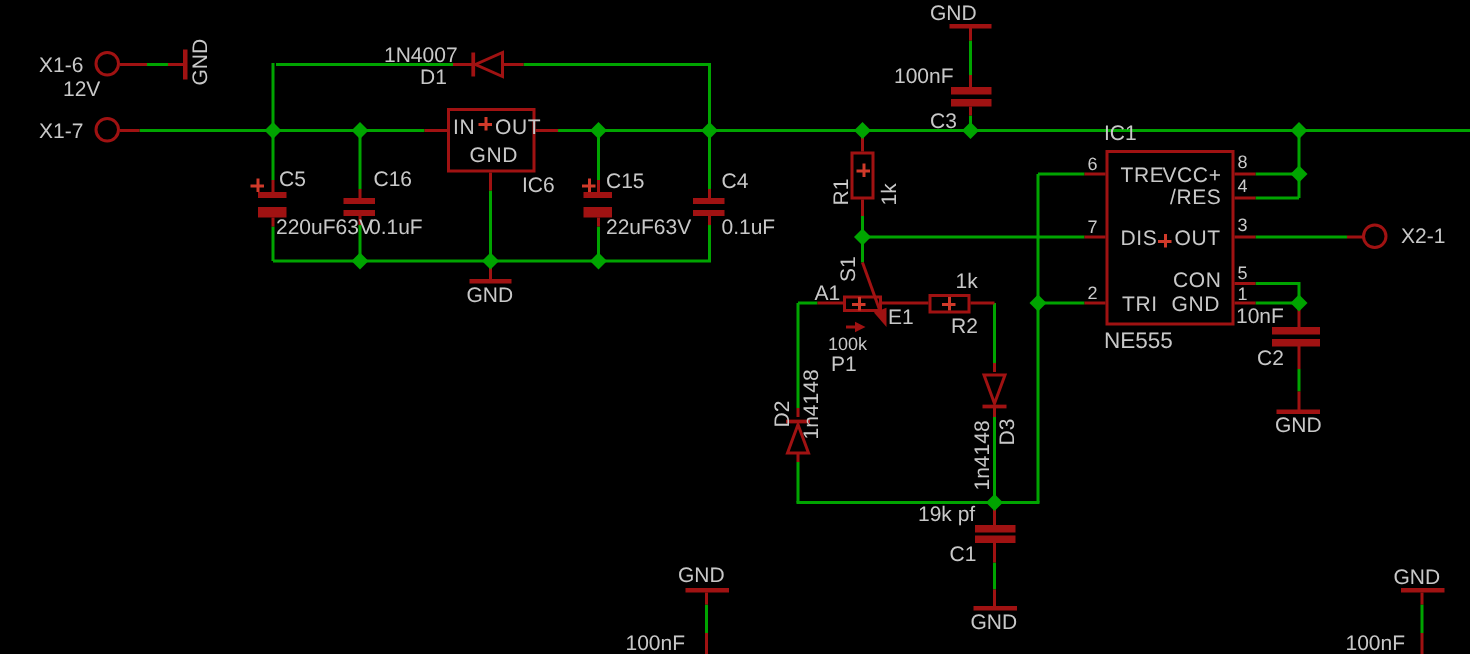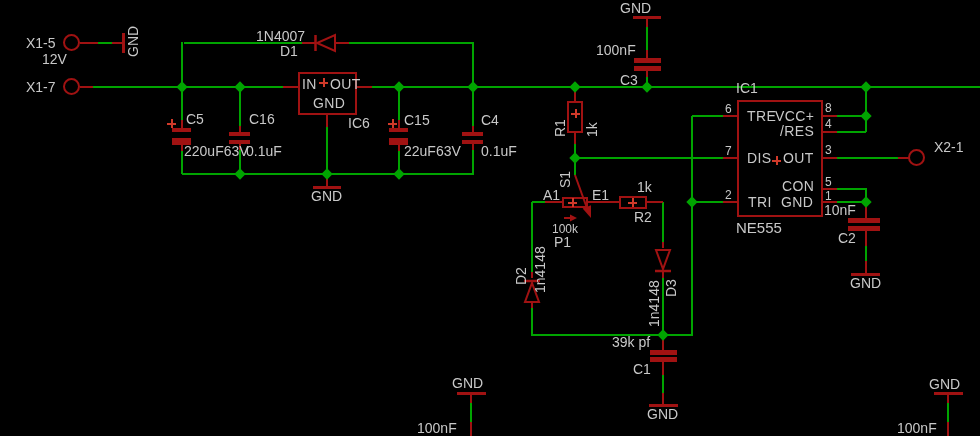--- a/index.html
+++ b/index.html
@@ -129,24 +129,24 @@
   <i class="dot" style="left:395px;top:170px"></i>
   <i class="dot" style="left:571px;top:154px"></i>
   <i class="dot" style="left:688px;top:198px"></i>
   <i class="dot" style="left:659px;top:331px"></i>
   <i class="dot" style="left:862px;top:112px"></i>
   <i class="dot" style="left:862px;top:198px"></i>
 
   <i class="ring" style="left:63px;top:34px"></i>
   <i class="ring" style="left:63px;top:78px"></i>
   <i class="ring" style="left:908px;top:149px"></i>
-  <span class="t" style="left:26px;top:36px">X1-5</span>
+  <span class="t" style="left:26px;top:36px">X1-6</span>
   <span class="t" style="left:42px;top:52px">12V</span>
   <span class="t" style="left:26px;top:80px">X1-7</span>
-  <span class="t" style="left:934px;top:140px">X2-1</span>
+  <span class="t" style="left:934px;top:150px">X2-1</span>
 
   <i class="w r" style="left:122px;top:33px;width:3px;height:20px"></i>
   <span class="t vt" style="left:126px;top:57px">GND</span>
 
   <i class="w r" style="left:313px;top:186px;width:28px;height:3px"></i>
   <span class="t" style="left:311px;top:189px">GND</span>
 
   <i class="w r" style="left:633px;top:16px;width:28px;height:3px"></i>
   <span class="t" style="left:620px;top:1px">GND</span>
 
@@ -210,21 +210,21 @@
 
   <div class="box" style="left:562px;top:197px;width:22px;height:7px"></div>
   <i class="x" style="left:568px;top:198px"></i>
   <svg style="left:563px;top:170px" width="34" height="56" viewBox="0 0 34 56">
     <line x1="12" y1="5" x2="25" y2="41" stroke="#a01212" stroke-width="2"></line>
     <polygon points="28,48 19.6,38.4 28,35.2" fill="#a01212"></polygon>
     <line x1="1" y1="48" x2="9" y2="48" stroke="#a01212" stroke-width="2"></line>
     <polygon points="14,48 7,44.5 7,51.5" fill="#a01212"></polygon>
   </svg>
   <span class="t" style="left:543px;top:188px">A1</span>
-  <span class="t" style="left:592px;top:188px">E1</span>
+  <span class="t" style="left:592px;top:204px">E1</span>
   <span class="t vt" style="left:558px;top:188px">S1</span>
   <span class="t2" style="left:552px;top:223px">100k</span>
   <span class="t" style="left:554px;top:235px">P1</span>
 
   <div class="box" style="left:619px;top:196px;width:24px;height:9px"></div>
   <i class="x" style="left:628px;top:198px"></i>
   <span class="t" style="left:637px;top:180px">1k</span>
   <span class="t" style="left:634px;top:210px">R2</span>
 
   <svg style="left:522px;top:278px" width="20" height="26" viewBox="0 0 20 26">
@@ -236,21 +236,21 @@
 
   <svg style="left:653px;top:248px" width="20" height="26" viewBox="0 0 20 26">
     <path d="M3,2 L17,2 L10,21 Z" fill="none" stroke="#a01212" stroke-width="2"></path>
     <line x1="2" y1="23" x2="18" y2="23" stroke="#a01212" stroke-width="2.5"></line>
   </svg>
   <span class="t vt" style="left:647px;top:327px">1n4148</span>
   <span class="t vt" style="left:664px;top:297px">D3</span>
 
   <i class="w r" style="left:650px;top:350px;width:27px;height:5px"></i>
   <i class="w r" style="left:650px;top:357px;width:27px;height:5px"></i>
-  <span class="t" style="left:612px;top:335px">39k pf</span>
+  <span class="t" style="left:612px;top:335px">19k pf</span>
   <span class="t" style="left:633px;top:362px">C1</span>
 
   <i class="w r" style="left:848px;top:218px;width:32px;height:5px"></i>
   <i class="w r" style="left:848px;top:226px;width:32px;height:5px"></i>
   <span class="t" style="left:824px;top:203px">10nF</span>
   <span class="t" style="left:838px;top:231px">C2</span>
 
   <div class="box" style="left:737px;top:100px;width:82px;height:113px"></div>
   <span class="t" style="left:736px;top:81px">IC1</span>
   <span class="t" style="left:736px;top:220px;font-size:15px">NE555</span>

